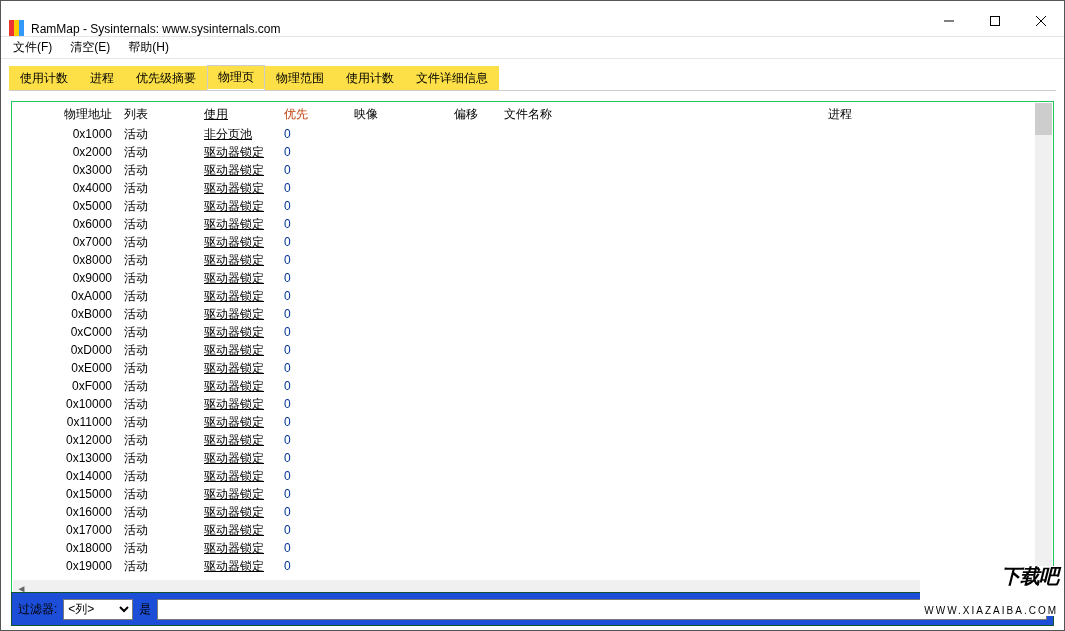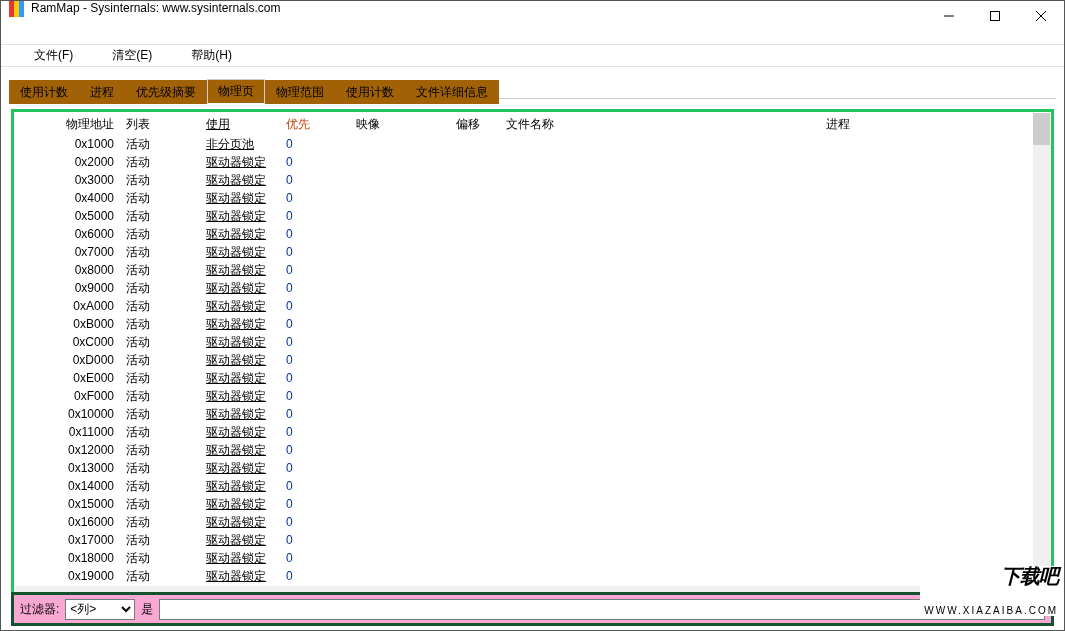--- a/index.html
+++ b/index.html
@@ -10,22 +10,22 @@
     background: #fff;
     color: #000;
     width: 1065px;
     height: 631px;
     overflow: hidden;
     border: 1px solid #555;
     position: relative;
   }
   .titlebar {
     display: flex;
-    align-items: flex-start;
-    height: 44px;
+    align-items: flex-end;
+    height: 36px;
     background: #fff;
     padding: 0 0 0 8px;
     border-bottom: 1px solid #e5e5e5;
   }
   .titlebar .app-icon {
     width: 16px; height: 16px;
     display: inline-flex;
     margin-right: 6px;
   }
   .titlebar .app-icon span { width: 5px; height: 16px; display:inline-block; }
@@ -38,43 +38,43 @@
   }
   .winbtn svg { stroke:#000; stroke-width:1; fill:none; }
   .menubar {
     display: flex;
     height: 22px;
     align-items: center;
     padding: 0 4px;
     border-bottom: 1px solid #e5e5e5;
     gap: 2px;
   }
-  .menubar .mi { padding: 2px 8px; margin-left: 21px; }
+  .menubar .mi { padding: 2px 8px; }
   .tabbar {
     display: flex;
     align-items: flex-end;
     height: 24px;
     margin: 8px 8px 0 8px;
     border-bottom: 1px solid #ccc;
   }
   .tab {
     padding: 3px 10px;
     border: 1px solid transparent;
     border-bottom: none;
     position: relative;
-    top: 6px;
-    background: #a16207;
+    top: 0;
+    background: #fde047;
   }
   .tab.active {
     border-color: #ccc;
     border-bottom: 1px solid #fff;
   }
   .content-frame {
     margin: 10px;
-    border: 3px solid #22c55e;
+    border: 1px solid #22c55e;
     height: 498px;
     position: relative;
     background: #fff;
   }
   .list-wrapper {
     position: absolute;
     left: 1px; top: 1px; right: 1px; bottom: 18px;
     overflow: hidden;
   }
   .list-head, .row {
@@ -115,26 +115,26 @@
     background: #f0f0f0;
     display: flex;
     align-items: center;
     justify-content: space-between;
   }
   .hscroll .harrow { width:17px; height:17px; display:flex;align-items:center;justify-content:center;color:#666;font-size:10px;}
   .filterbar {
     position: absolute;
     left: 10px; right: 10px; bottom: 4px;
     height: 34px;
-    border: 3px solid #14532d;
+    border: 1px solid #14532d;
     display: flex;
     align-items: center;
     padding: 0 6px;
     gap: 6px;
-    background: #f9a8d4;
+    background: #1d4ed8;
   }
   .filterbar select, .filterbar input {
     font-family: inherit;
     font-size: 12px;
     height: 21px;
     border: 1px solid #7a7a7a;
     background: #fff;
   }
   .filterbar .combo1 { width: 70px; }
   .filterbar .combo2 { flex: 1; }

